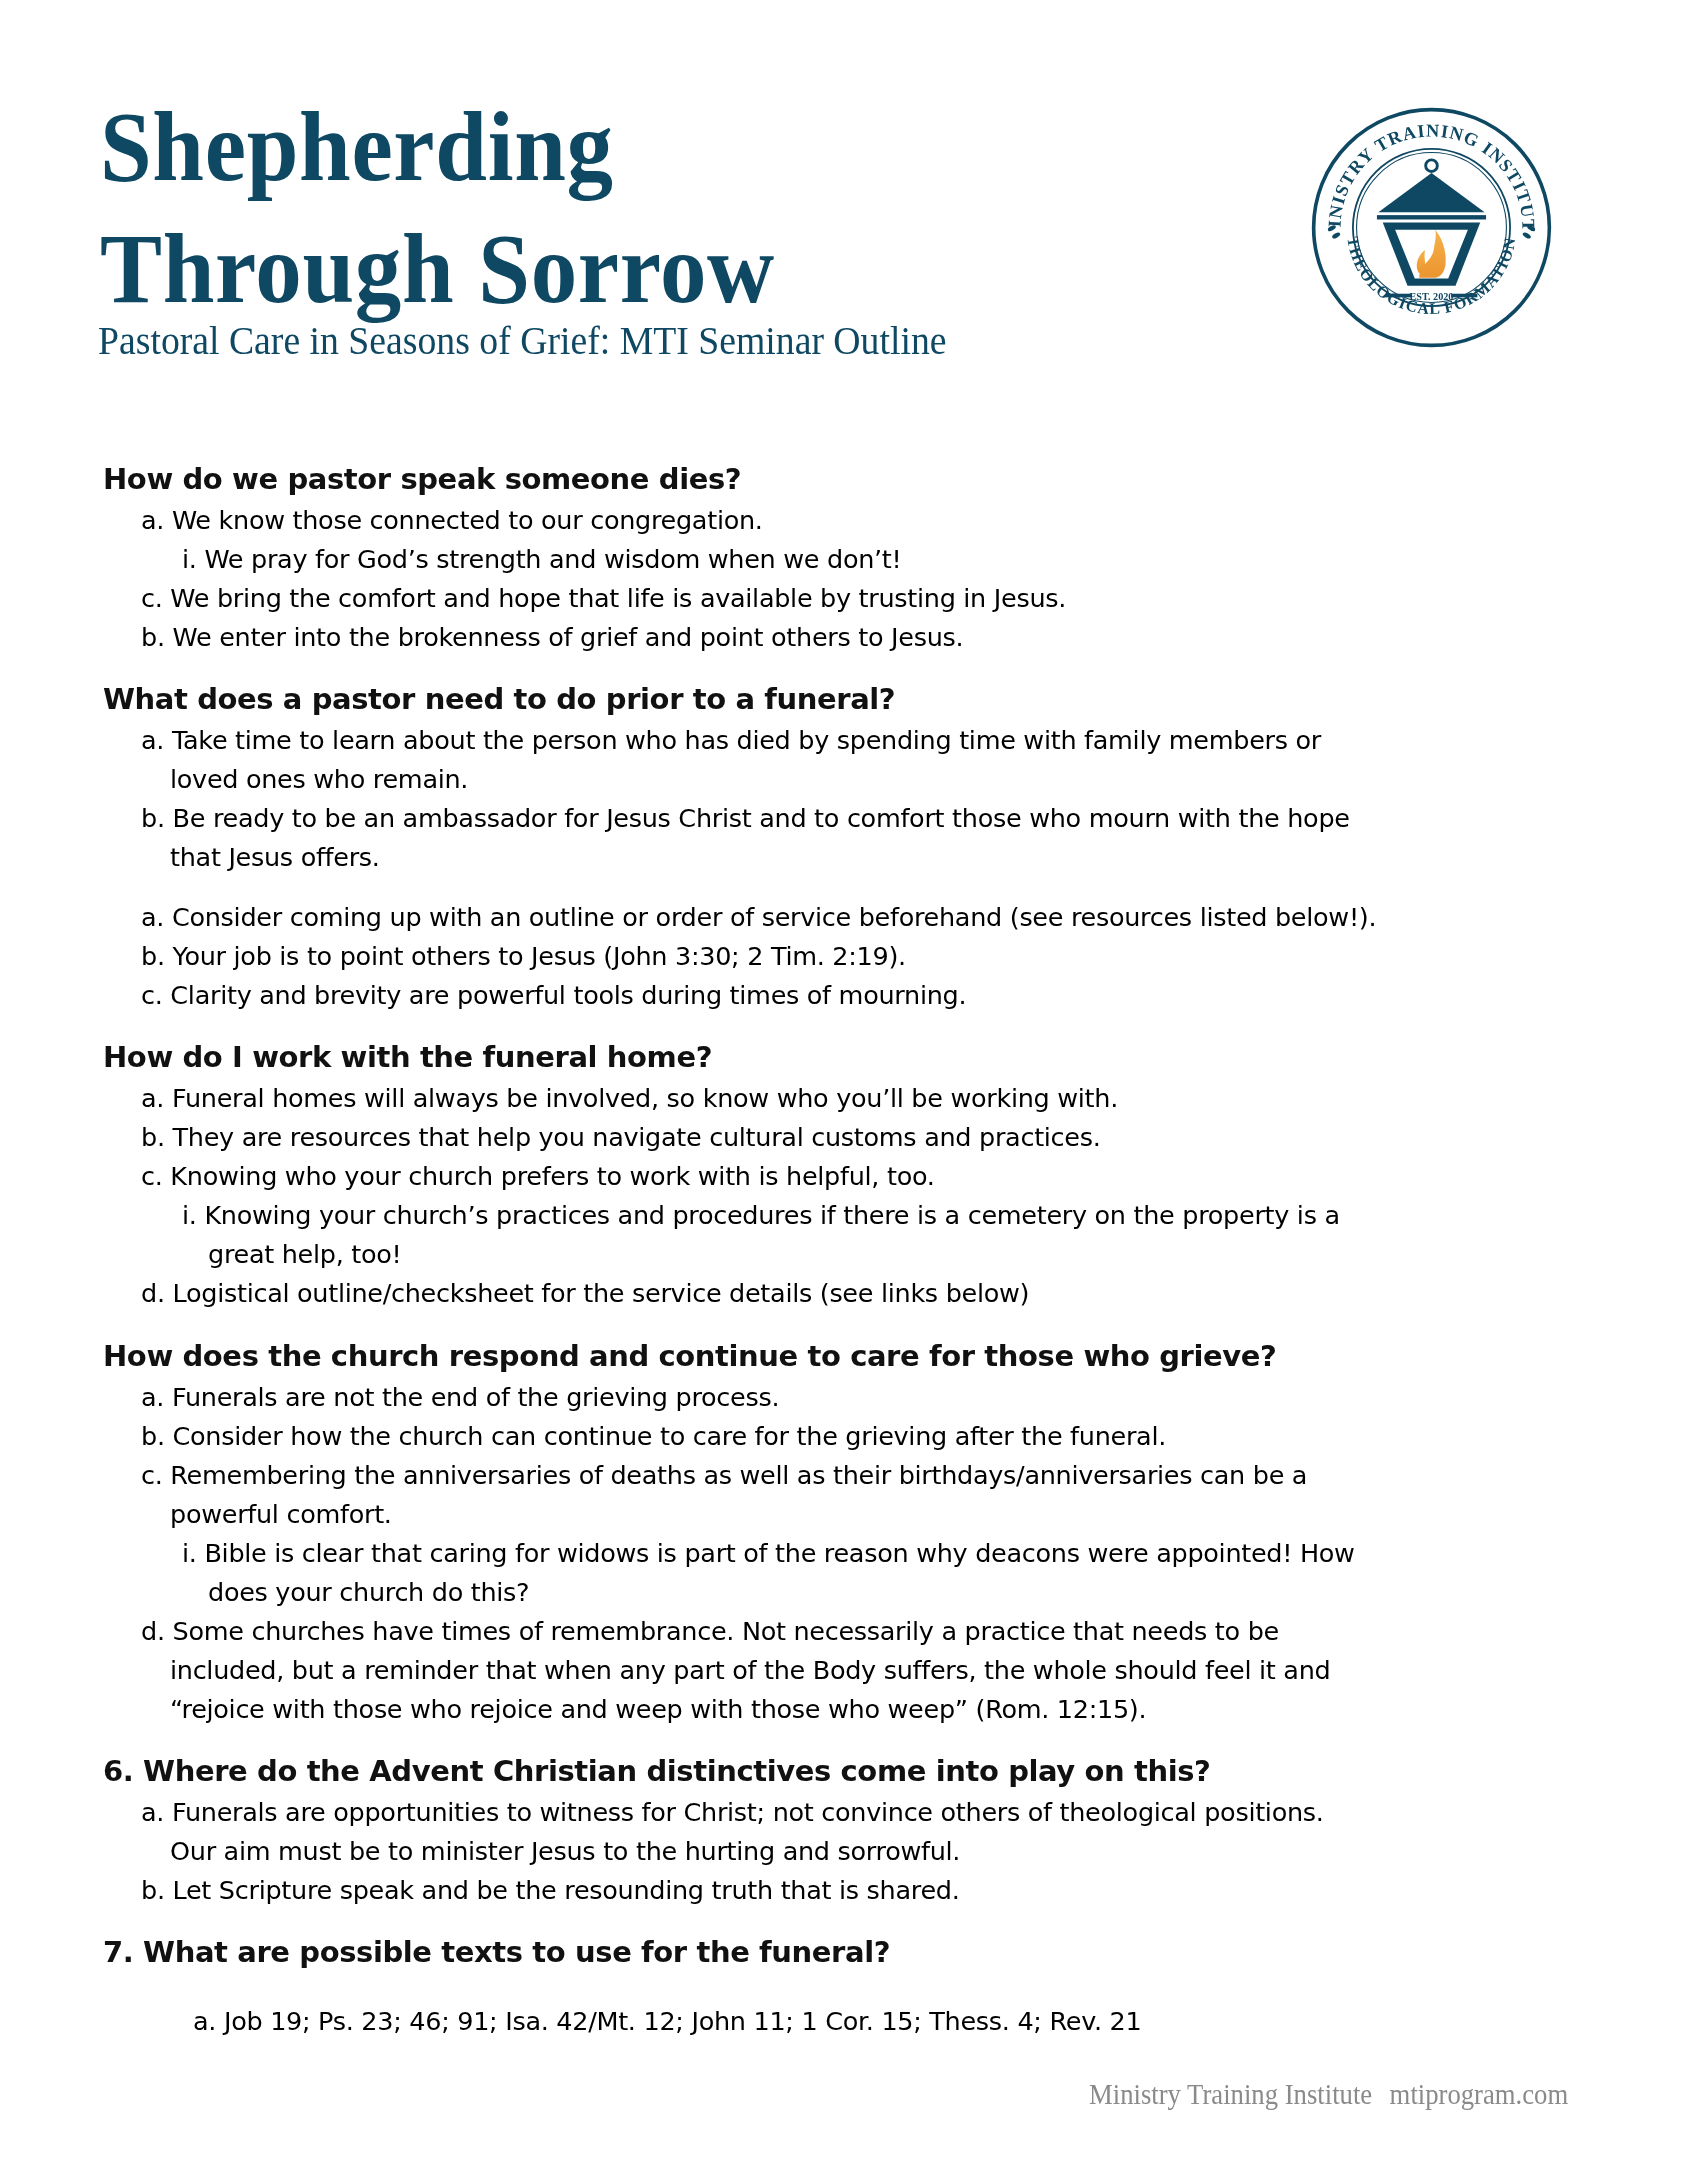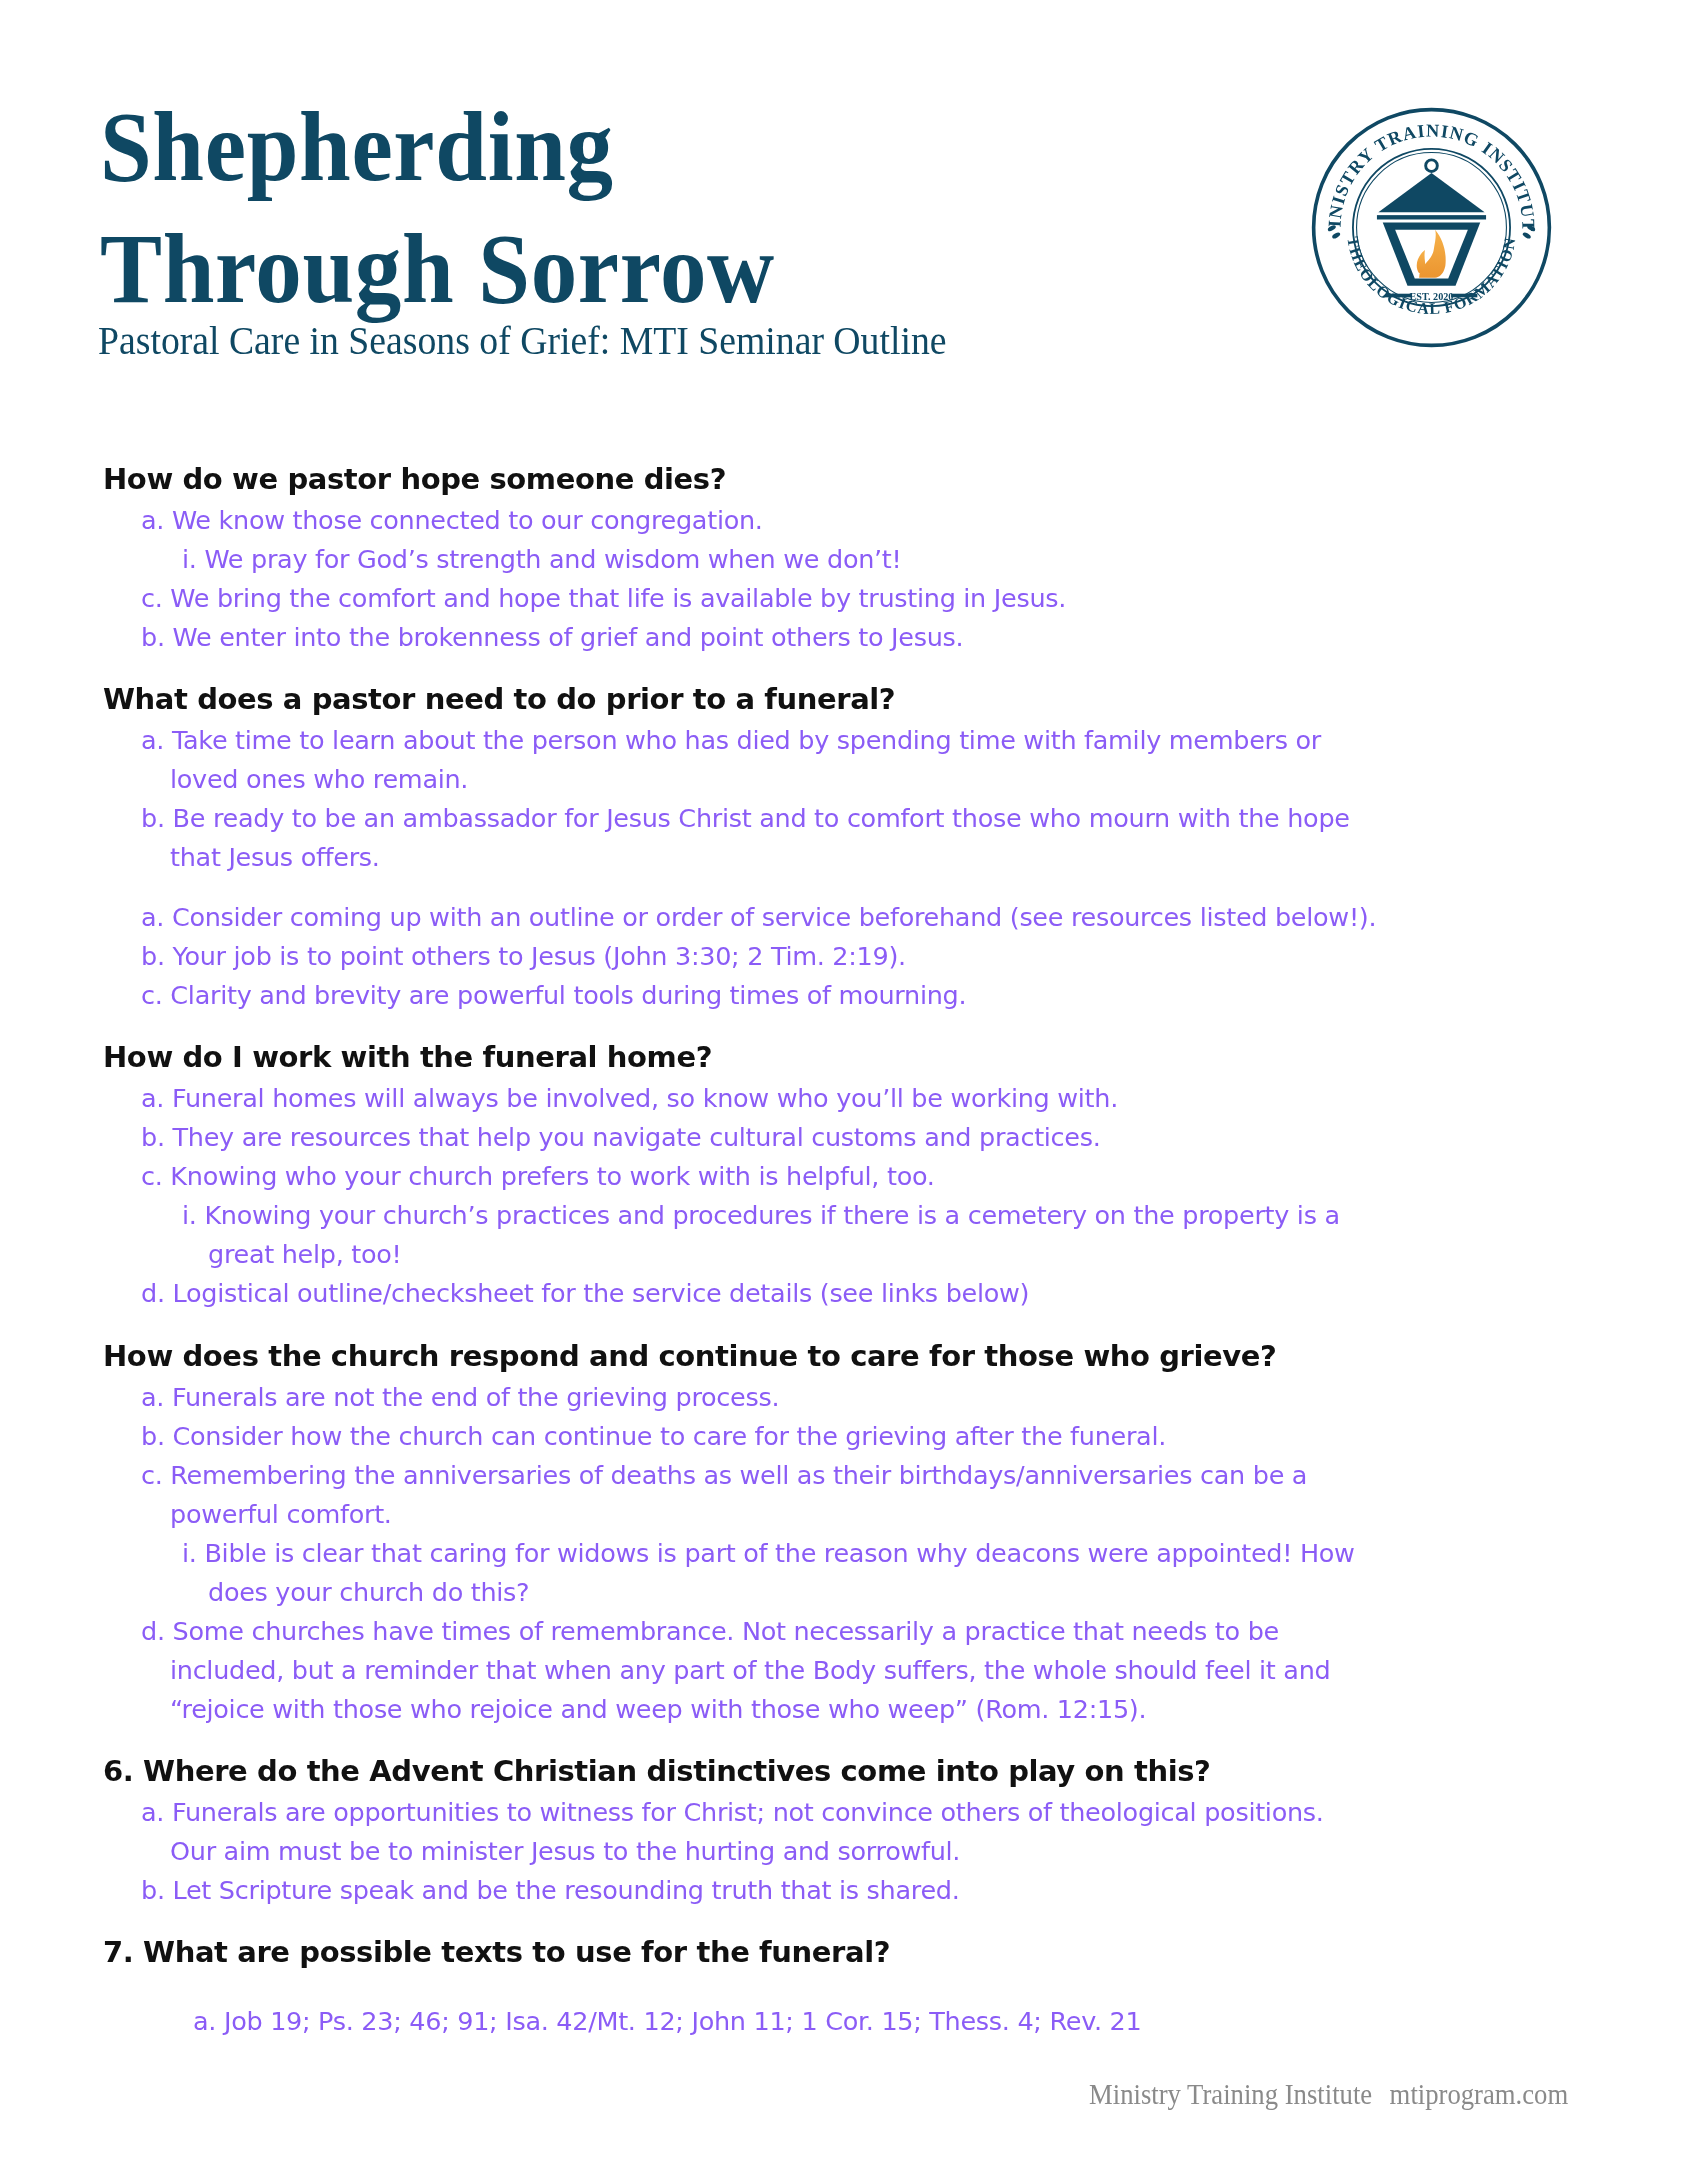--- a/index.html
+++ b/index.html
@@ -19,21 +19,21 @@
   .logo { position: absolute; left: 1310px; top: 106px; width: 243px; height: 243px; }
   .content { position: absolute; left: 103px; top: 457px; width: 1456px; }
   .section { margin: 0 0 20.4px 0; }
   .heading {
     font-family: "DejaVu Sans", sans-serif; font-weight: bold;
     font-size: 29px; line-height: 44px; margin: 0; color: #111111;
     letter-spacing: -0.4px; white-space: nowrap;
   }
   .item {
     font-family: "DejaVu Sans", sans-serif; font-weight: normal;
-    font-size: 25.5px; line-height: 39px; color: #8b5cf6;
+    font-size: 25.5px; line-height: 39px; color: #000000;
     letter-spacing: -0.3px; margin: 0;
   }
   .lvl1 { padding-left: 38px; text-indent: 0; }
   .lvl2 { padding-left: 79px; }
   .lvl1 .cont { display: block; padding-left: 29px; }
   .lvl2 .cont { display: block; padding-left: 26px; }
   .deep { padding-left: 90px; margin-top: 28px; }
   .footer {
     position: absolute; left: 1089px; top: 2078px;
     font-family: "Liberation Serif", serif; font-size: 29px; color: #8a8a8a;
@@ -87,21 +87,21 @@
 
     <rect x="104" y="258" width="36" height="5" fill="#0f4863"></rect>
     <rect x="194" y="258" width="36" height="5" fill="#0f4863"></rect>
     <text x="167" y="266" text-anchor="middle" font-family="Liberation Serif, serif" font-size="14" font-weight="bold" fill="#0f4863">EST. 2020</text>
   </svg>
 </div>
 
 <div class="content">
 
   <div class="section">
-    <p class="heading">How do we pastor hope someone dies?</p>
+    <p class="heading">How do we pastor speak someone dies?</p>
     <p class="item lvl1"><span>a.</span> <span>We know those connected to our congregation.</span></p>
     <p class="item lvl2"><span>i.</span> <span>We pray for God’s strength and wisdom when we don’t!</span></p>
     <p class="item lvl1"><span>c.</span> <span>We bring the comfort and hope that life is available by trusting in Jesus.</span></p>
     <p class="item lvl1"><span>b.</span> <span>We enter into the brokenness of grief and point others to Jesus.</span></p>
   </div>
 
   <div class="section">
     <p class="heading">What does a pastor need to do prior to a funeral?</p>
     <p class="item lvl1"><span>a.</span> <span>Take time to learn about the person who has died by spending time with family members or</span><span class="cont">loved ones who remain.</span></p>
     <p class="item lvl1"><span>b.</span> <span>Be ready to be an ambassador for Jesus Christ and to comfort those who mourn with the hope</span><span class="cont">that Jesus offers.</span></p>

